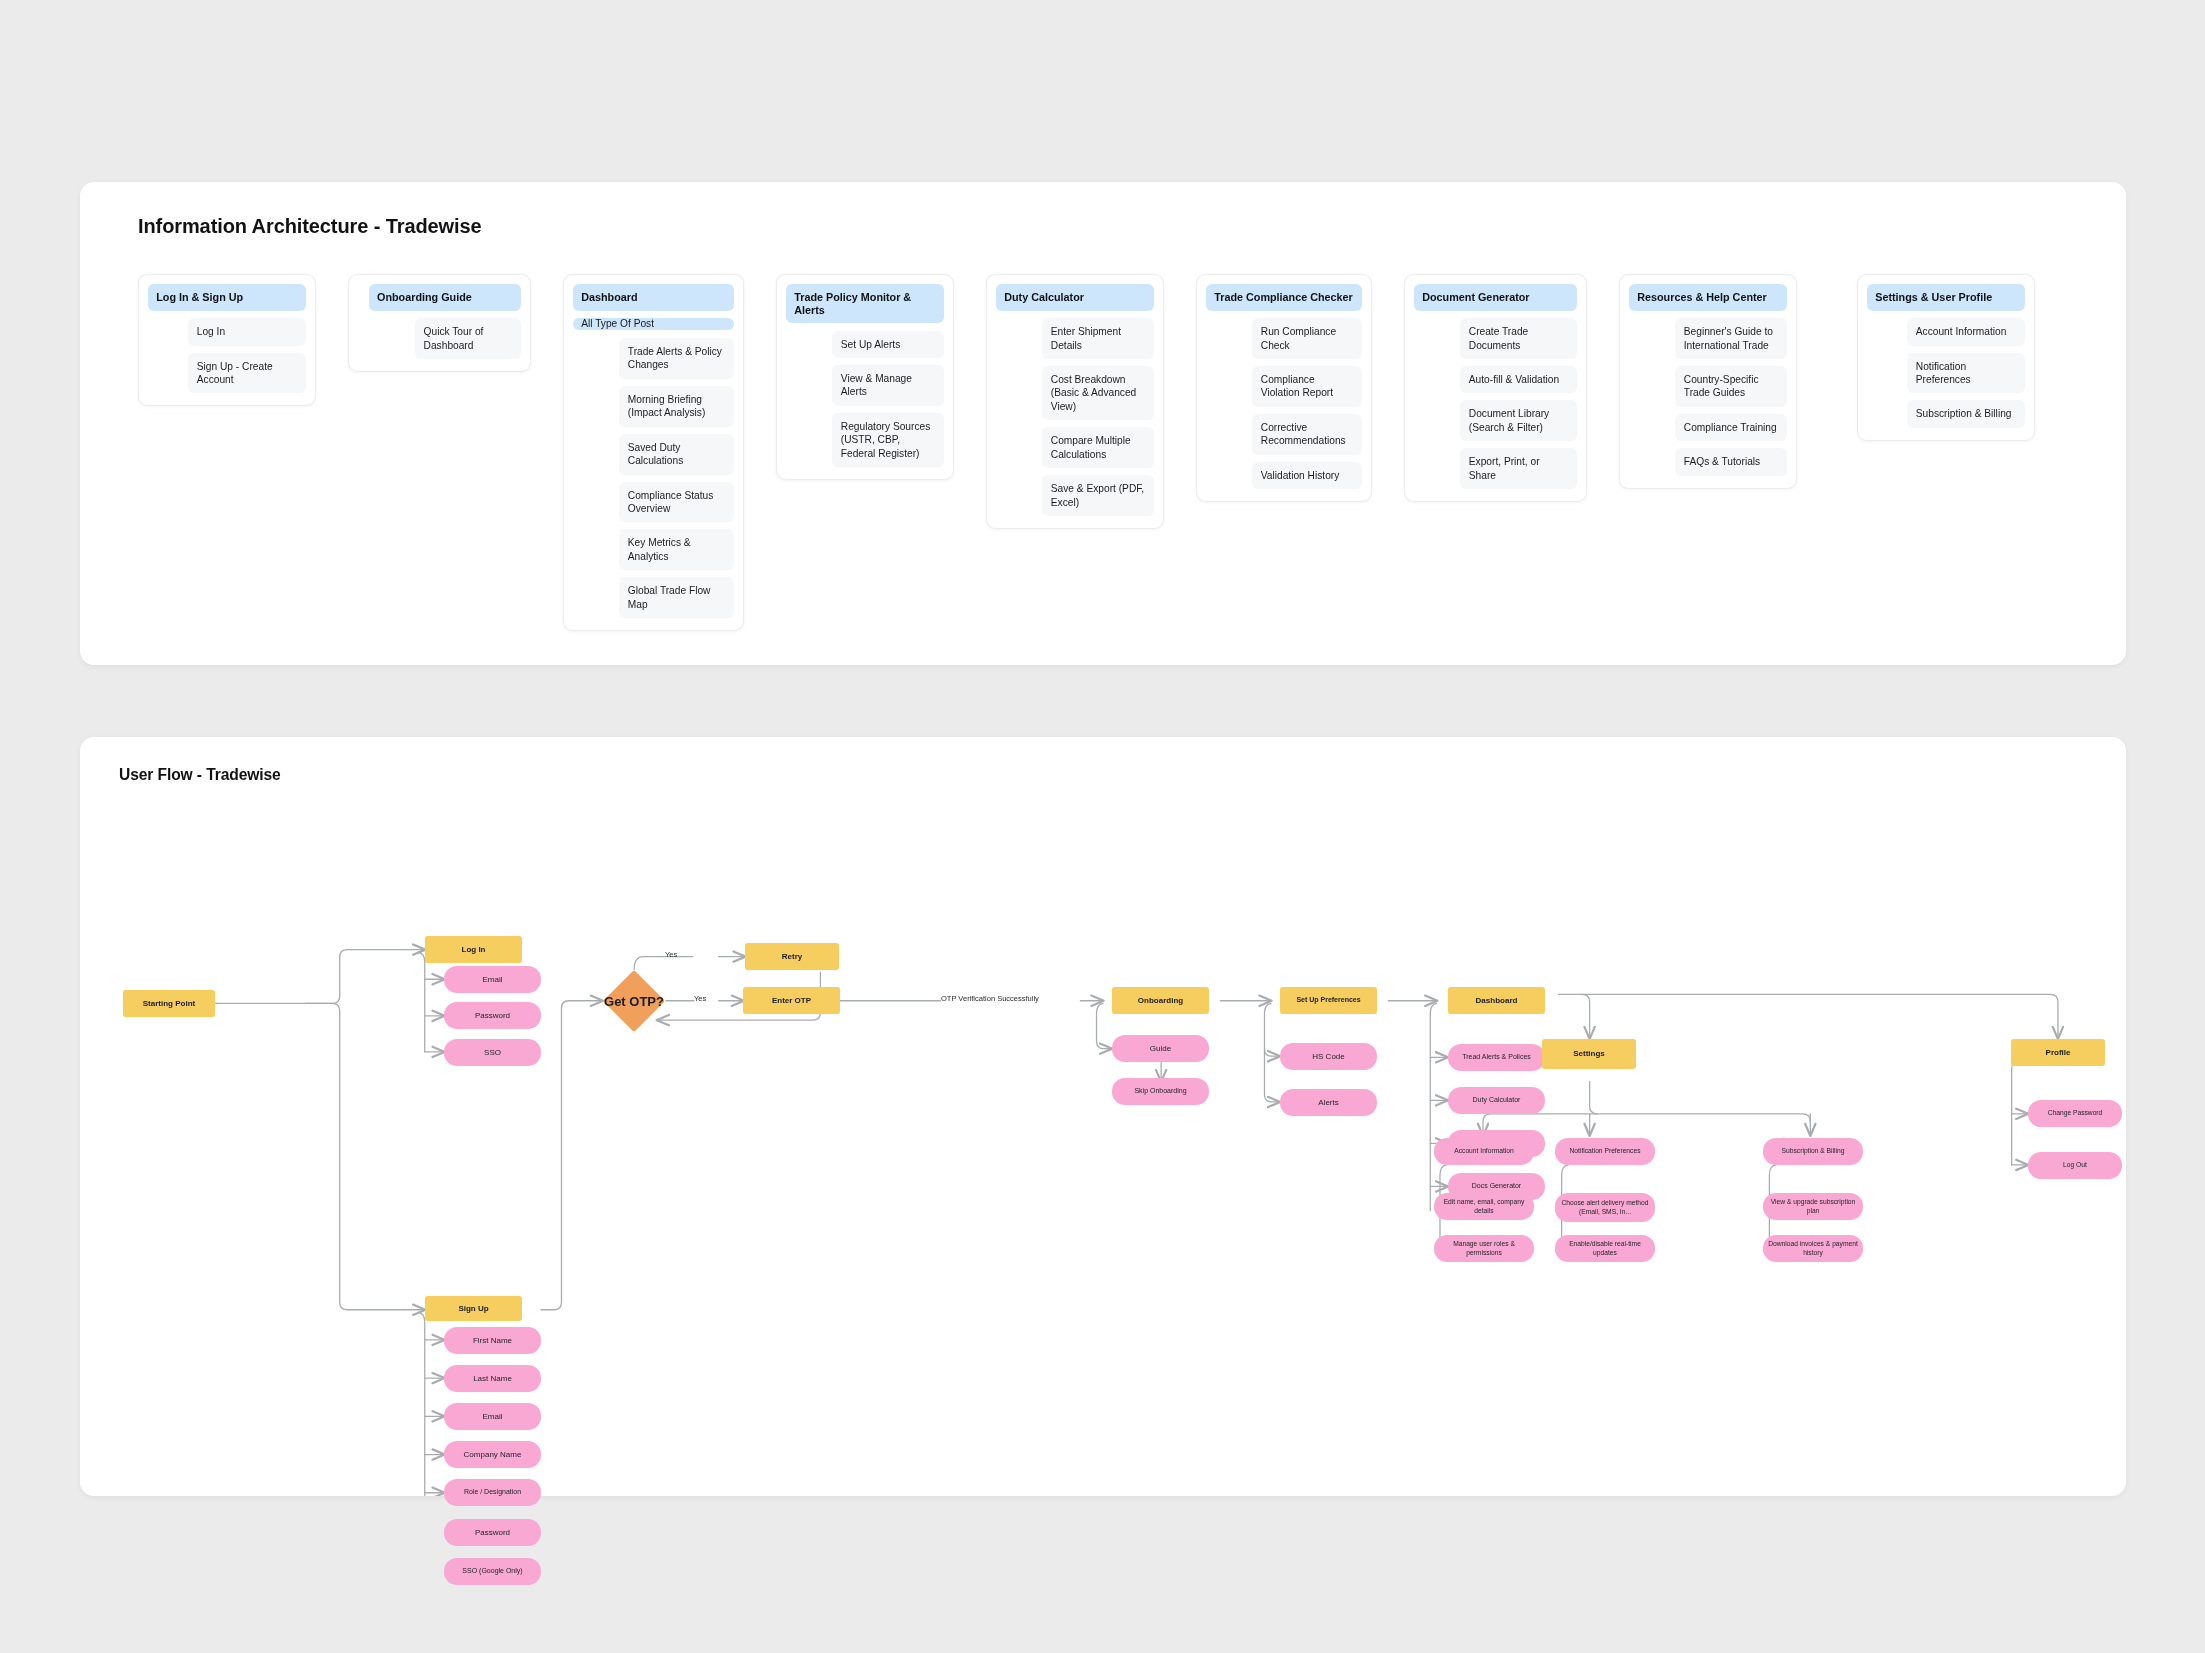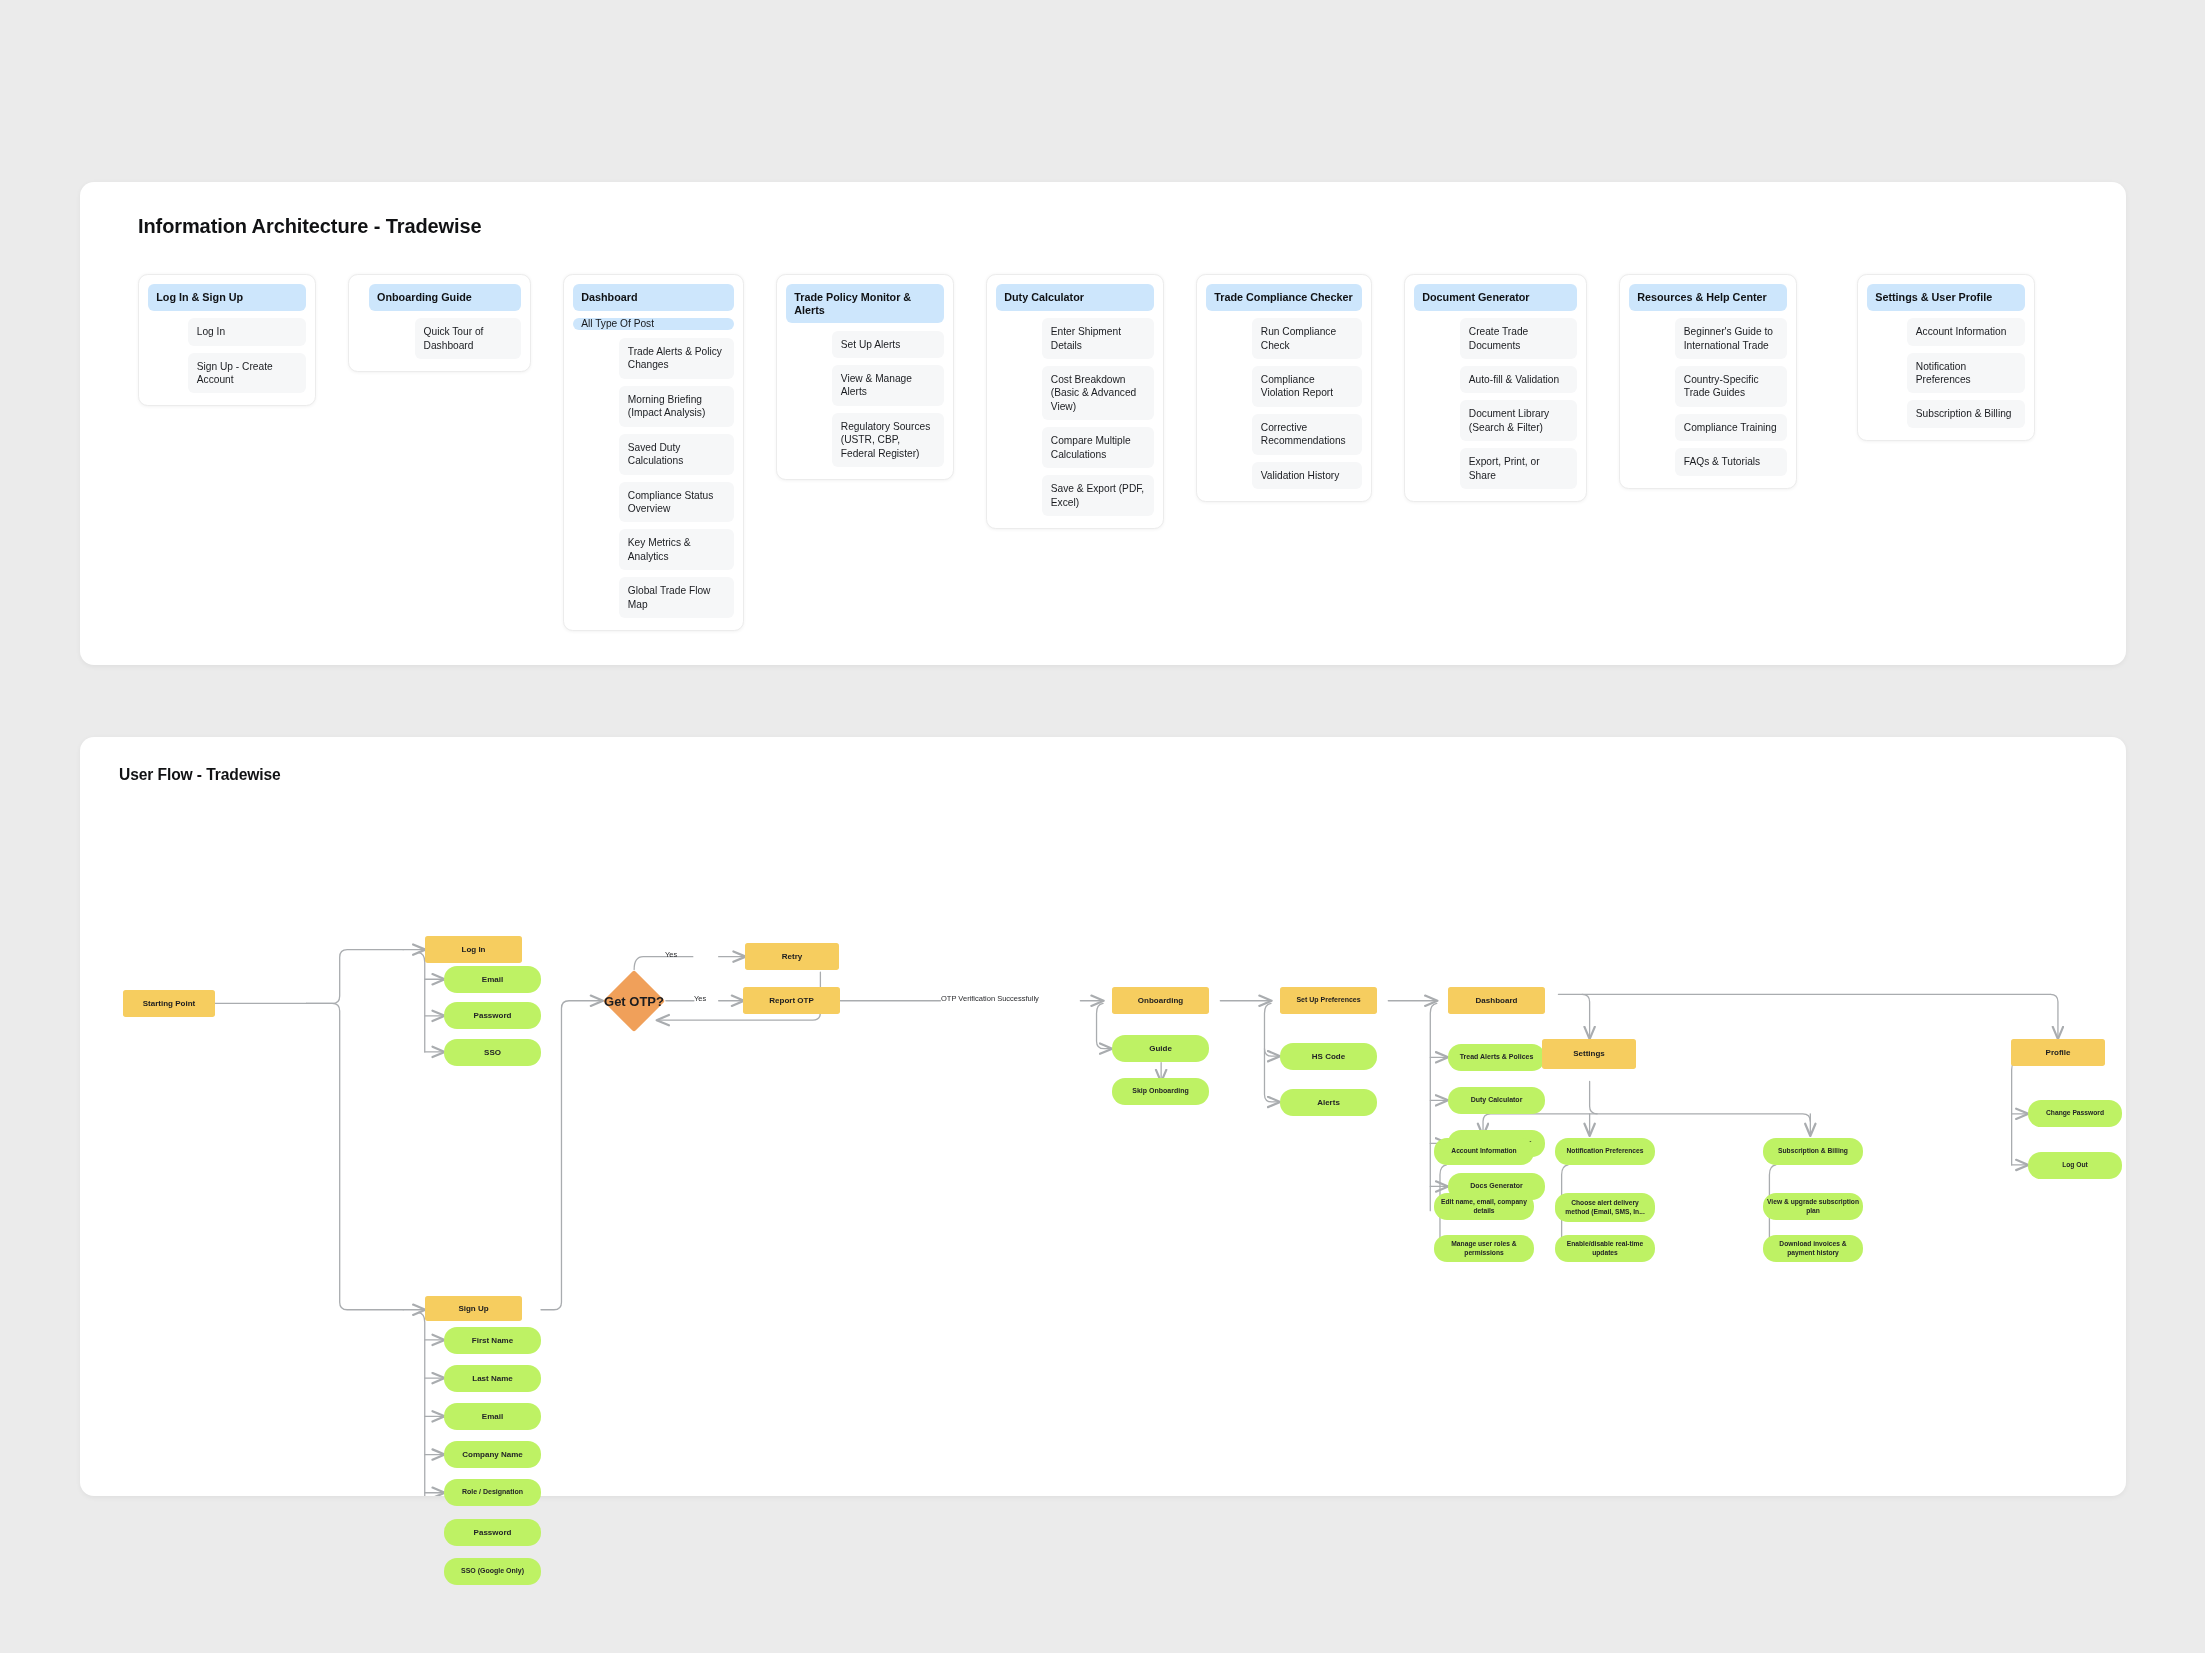--- a/index.html
+++ b/index.html
@@ -80,21 +80,21 @@
     text-align: center;
     border-radius: 2.7px;
     font-size: 8px;
     font-weight: bold;
     color: #1b1c1f;
     line-height: 1.22;
     padding: 1.1px 3.2px;
     z-index: 3;
   }
   .n-yellow { background: #f6cd5f; }
-  .n-grey   { background: #bef264; font-weight: bold; color: #232427; border-radius: 13px; }
+  .n-grey   { background: #f9a8d4; font-weight: normal; color: #232427; border-radius: 13px; }
   .n-small  { font-size: 7px; }
   .n-tiny   { font-size: 6.7px; }
   .diamond {
     position: absolute;
     background: #f0a05a;
     transform: rotate(45deg);
     border-radius: 2.2px;
     z-index: 3;
   }
   .diamond-label {
@@ -302,21 +302,21 @@
     <div class="node n-grey" style="left:364px; top:666px; width:97px; height:27px;">Email</div>
     <div class="node n-grey" style="left:364px; top:704px; width:97px; height:27px;">Company Name</div>
     <div class="node n-grey n-small" style="left:364px; top:742px; width:97px; height:27px;">Role / Designation</div>
     <div class="node n-grey" style="left:364px; top:782px; width:97px; height:27px;">Password</div>
     <div class="node n-grey n-small" style="left:364px; top:821px; width:97px; height:27px;">SSO (Google Only)</div>
 
     <div class="diamond" style="left:532px; top:242px; width:44px; height:44px;"></div>
     <div class="diamond-label" style="left:522px; top:256px; width:64px; height:16px;">Get OTP?</div>
 
     <div class="node n-yellow" style="left:665px; top:206px; width:94px; height:27px;">Retry</div>
-    <div class="node n-yellow" style="left:663px; top:250px; width:97px; height:27px;">Report OTP</div>
+    <div class="node n-yellow" style="left:663px; top:250px; width:97px; height:27px;">Enter OTP</div>
 
     <div class="edge-label" style="left:585px; top:213px;">Yes</div>
     <div class="edge-label" style="left:614px; top:257px;">Yes</div>
     <div class="edge-label" style="left:861px; top:257px;">OTP Verification Successfully</div>
 
     <div class="node n-yellow" style="left:1032px; top:250px; width:97px; height:27px;">Onboarding</div>
     <div class="node n-grey" style="left:1032px; top:298px; width:97px; height:27px;">Guide</div>
     <div class="node n-grey n-small" style="left:1032px; top:341px; width:97px; height:27px;">Skip Onboarding</div>
 
     <div class="node n-yellow n-small" style="left:1200px; top:250px; width:97px; height:27px;">Set Up Preferences</div>

